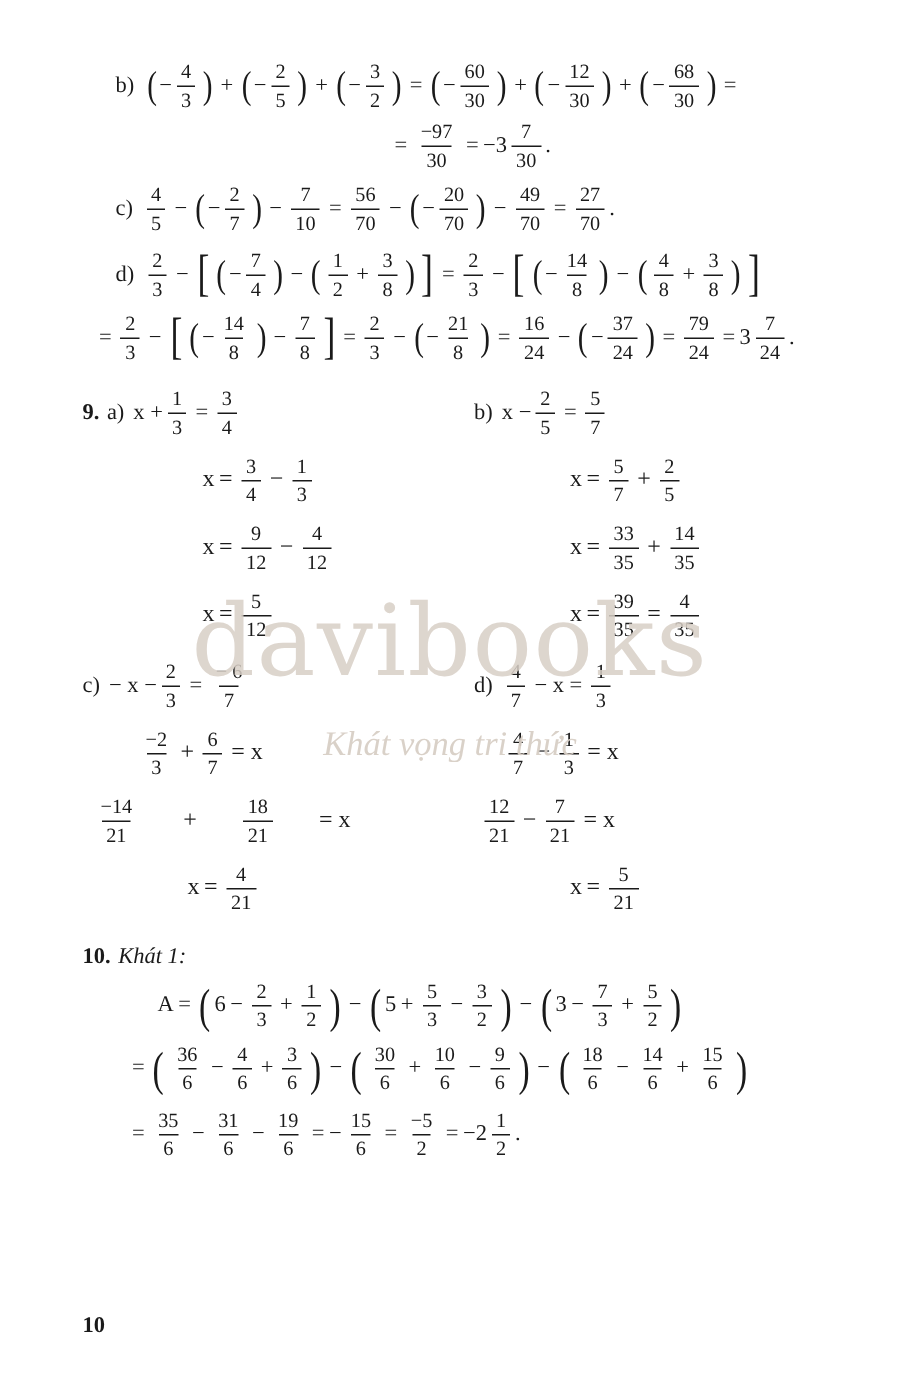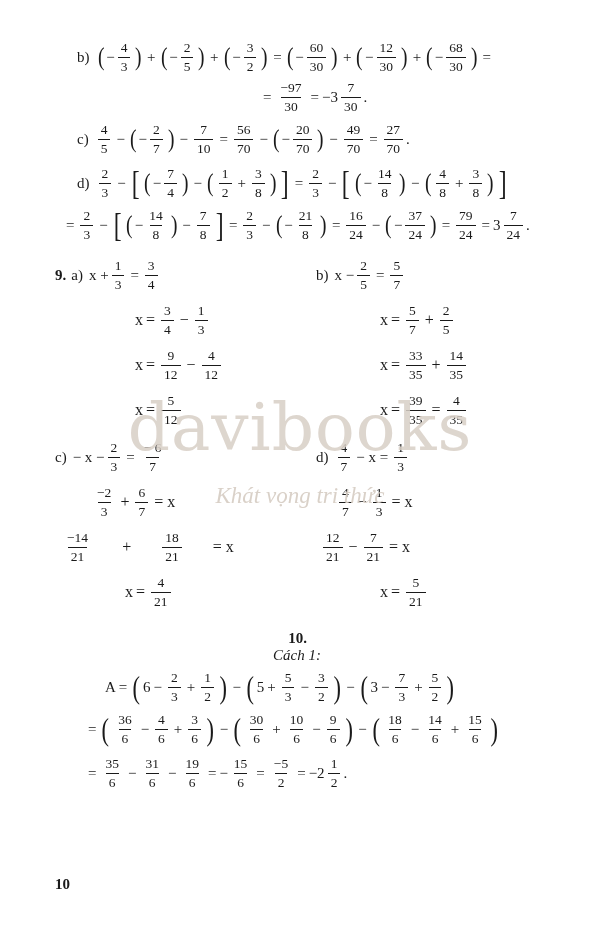--- a/index.html
+++ b/index.html
@@ -85,21 +85,20 @@
     font-size: 15px;
     padding-right: 5px;
   }
   .ital {
     font-style: italic;
   }
   .line {
     display: flex;
     align-items: center;
     margin-bottom: 2px;
-    flex-direction: column;
   }
 
   
   .block { margin-bottom: 4px; }
 
   .twocol {
     display: flex;
   }
   .col {
     width: 50%;
@@ -596,21 +595,21 @@
             <span class="den">21</span>
           </span>
         </div>
       </div>
     </div>
   </div>
 
   <div class="block" style="margin-top:10px;">
     <div class="line">
       <span class="lbl-b">10.</span>
-      <span class="lbl ital">Cách 1:</span>
+      <span class="lbl ital">Khát 1:</span>
     </div>
 
     <div class="mrow" style="padding-left:50px; margin-top:6px;">
       <span>A</span>
       <span class="op">=</span>
       <span class="bigparen">(</span>
       <span>6</span>
       <span class="op">−</span>
       <span class="frac">
         <span class="num">2</span>

